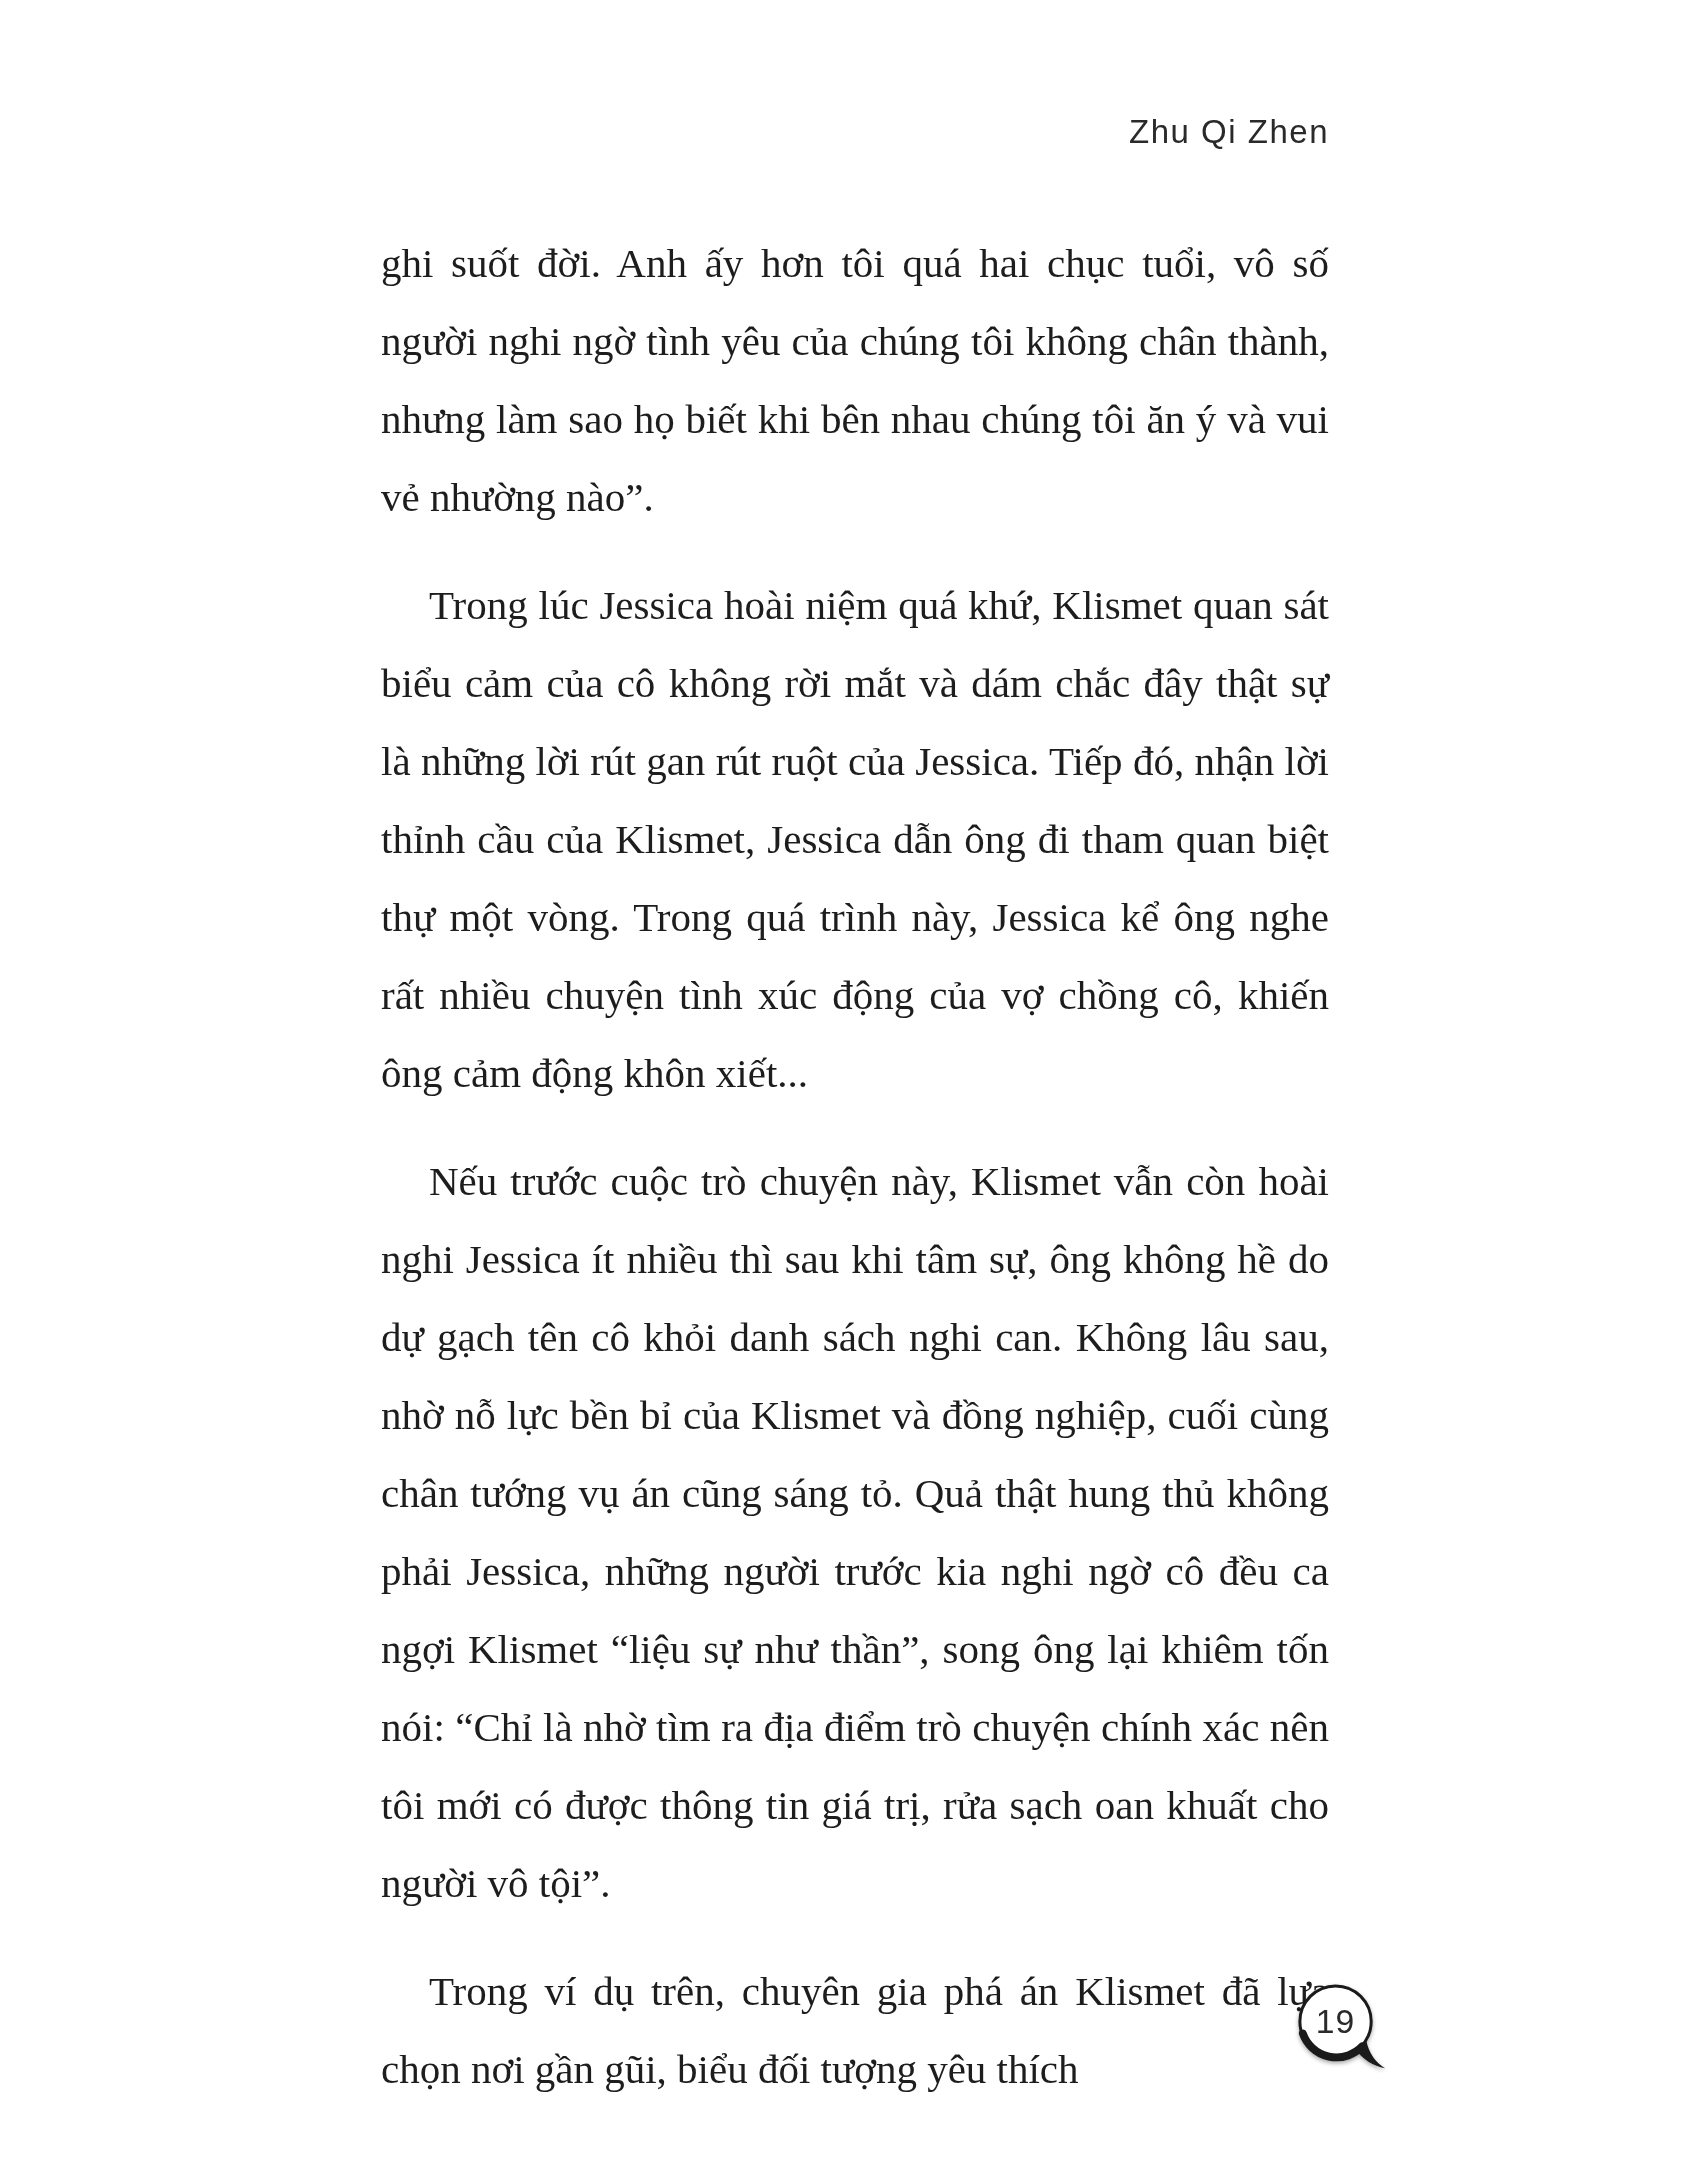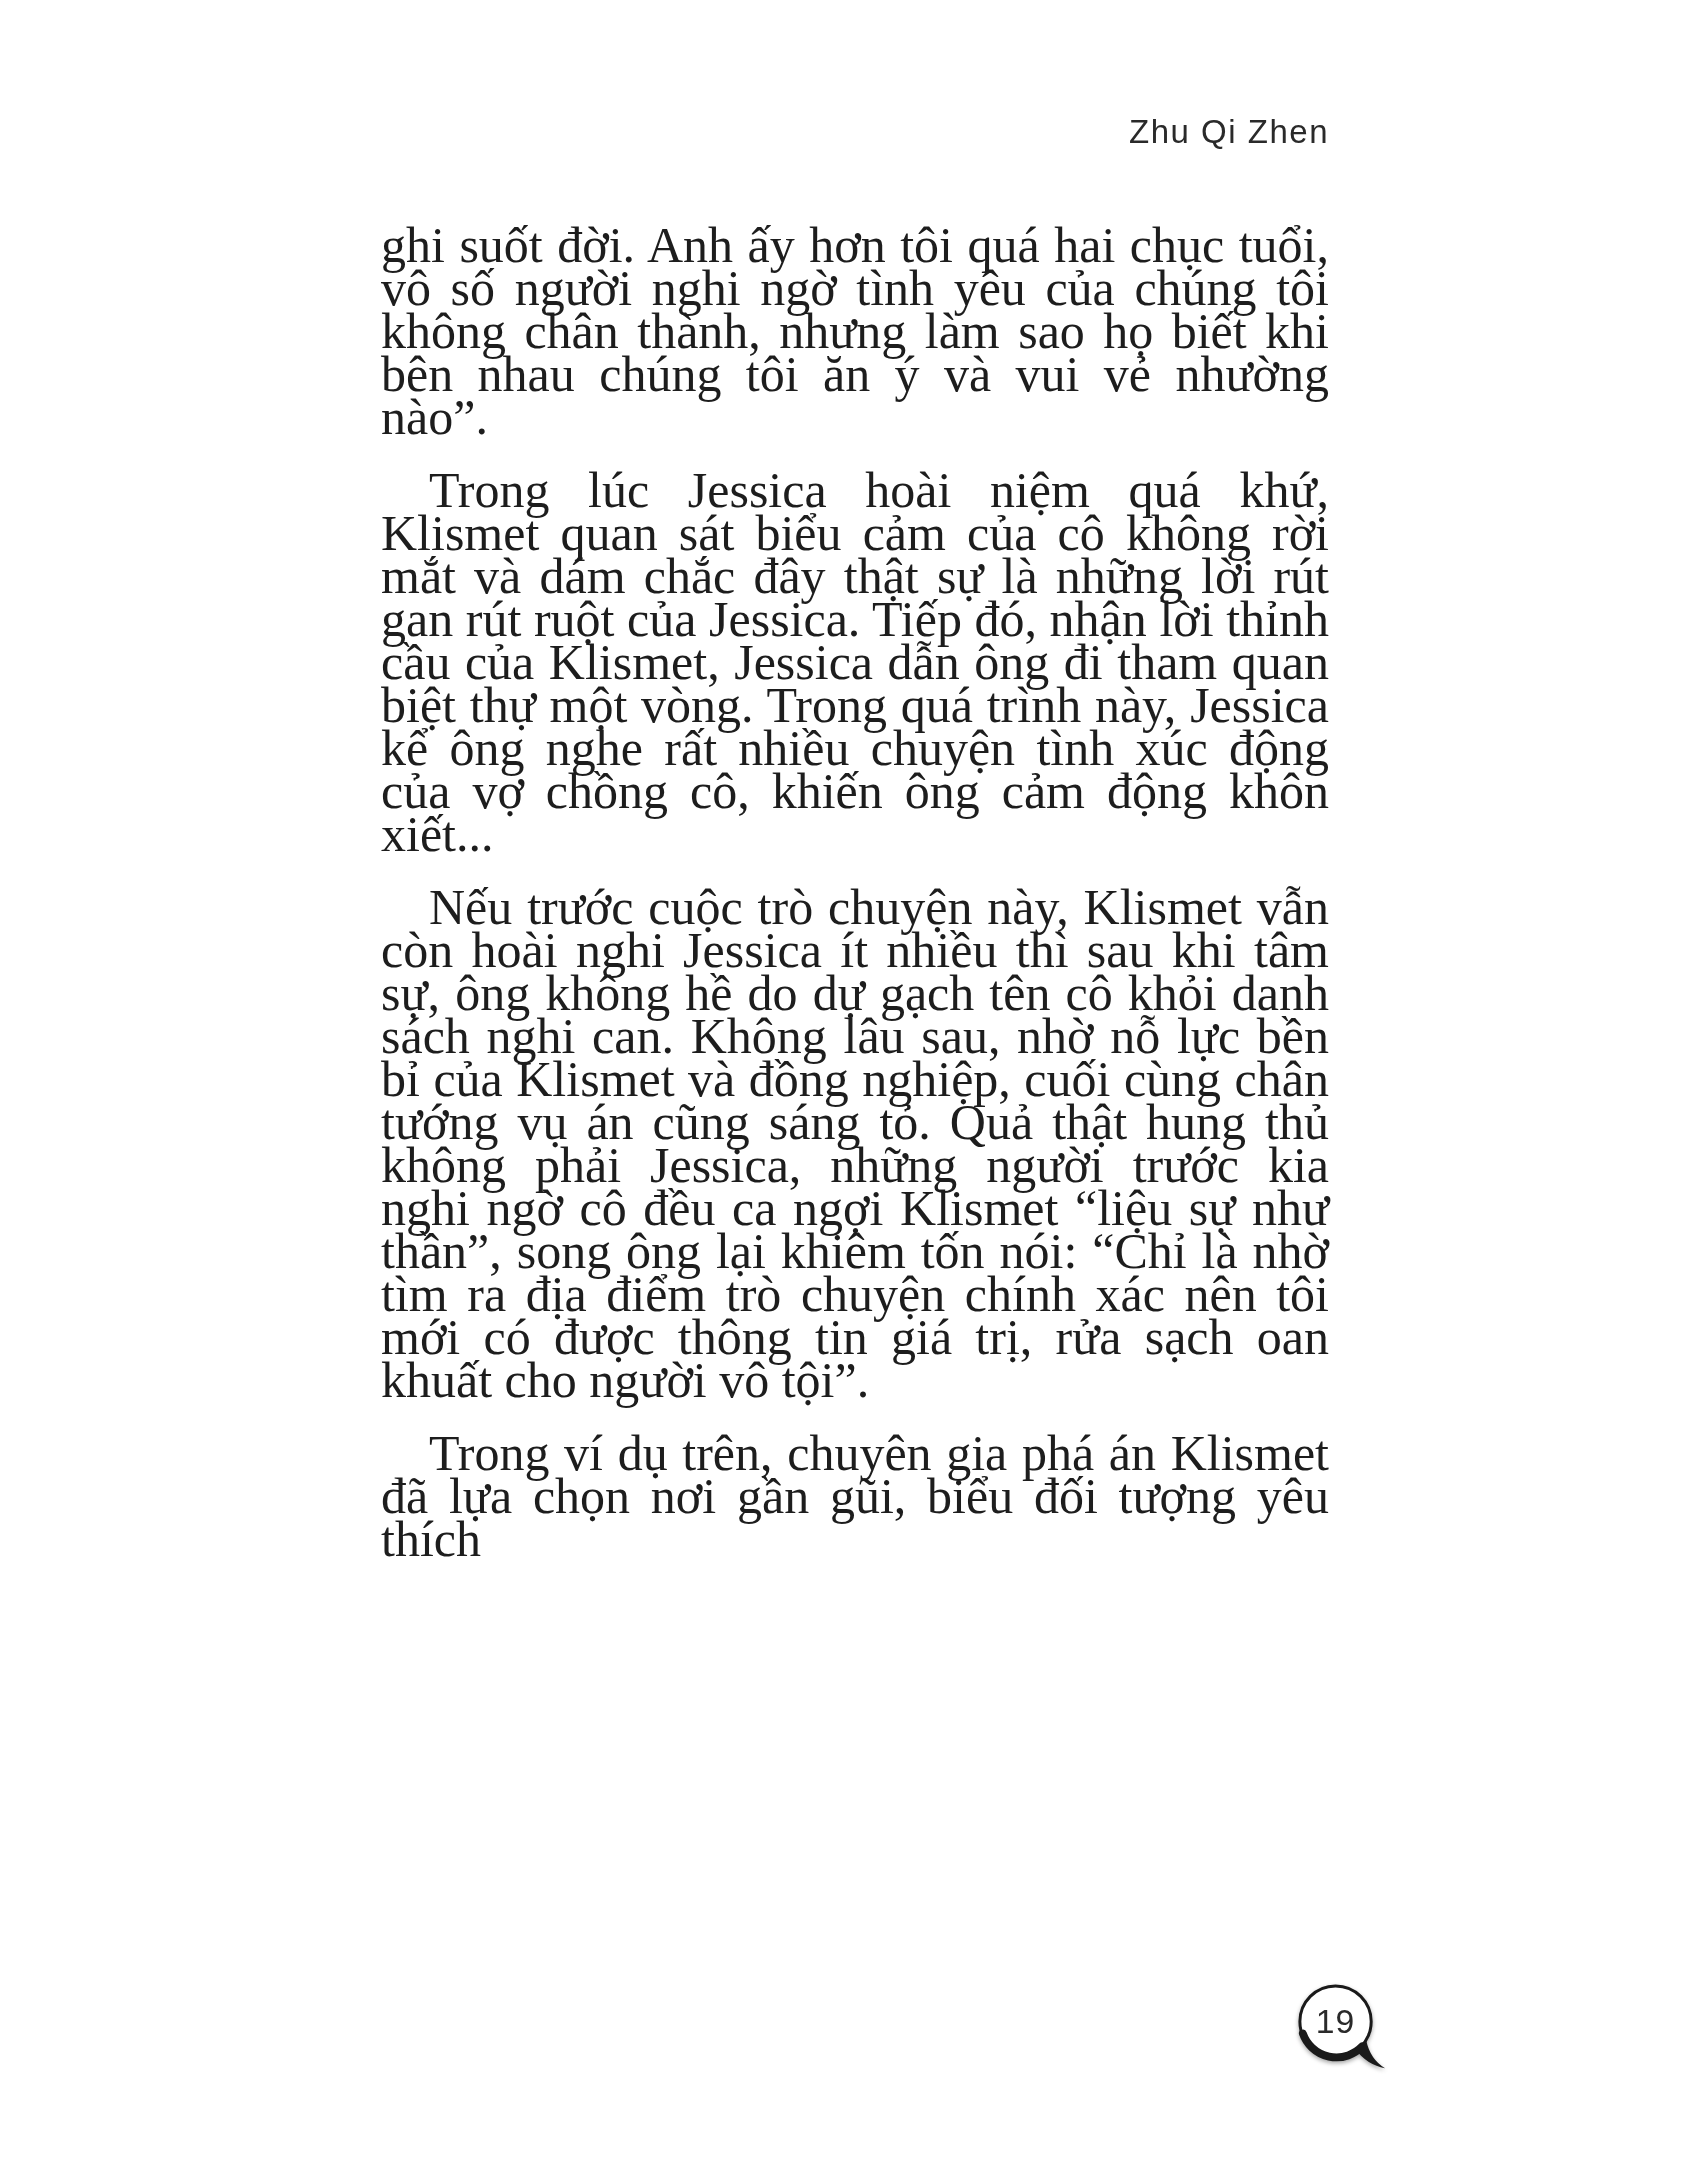--- a/index.html
+++ b/index.html
@@ -27,22 +27,22 @@
     color: #2a2a2a;
   }
   .text-column {
     position: absolute;
     top: 224px;
     left: 381px;
     width: 948px;
   }
   .text-column p {
     font-family: "Liberation Serif", serif;
-    font-size: 50px;
-    line-height: 43px;
+    font-size: 41px;
+    line-height: 78px;
     text-align: justify;
     color: #1d1d1d;
     margin: 0 0 30px 0;
   }
   .text-column p.indent {
     text-indent: 48px;
   }
   .page-number-bubble {
     position: absolute;
     left: 1288px;

